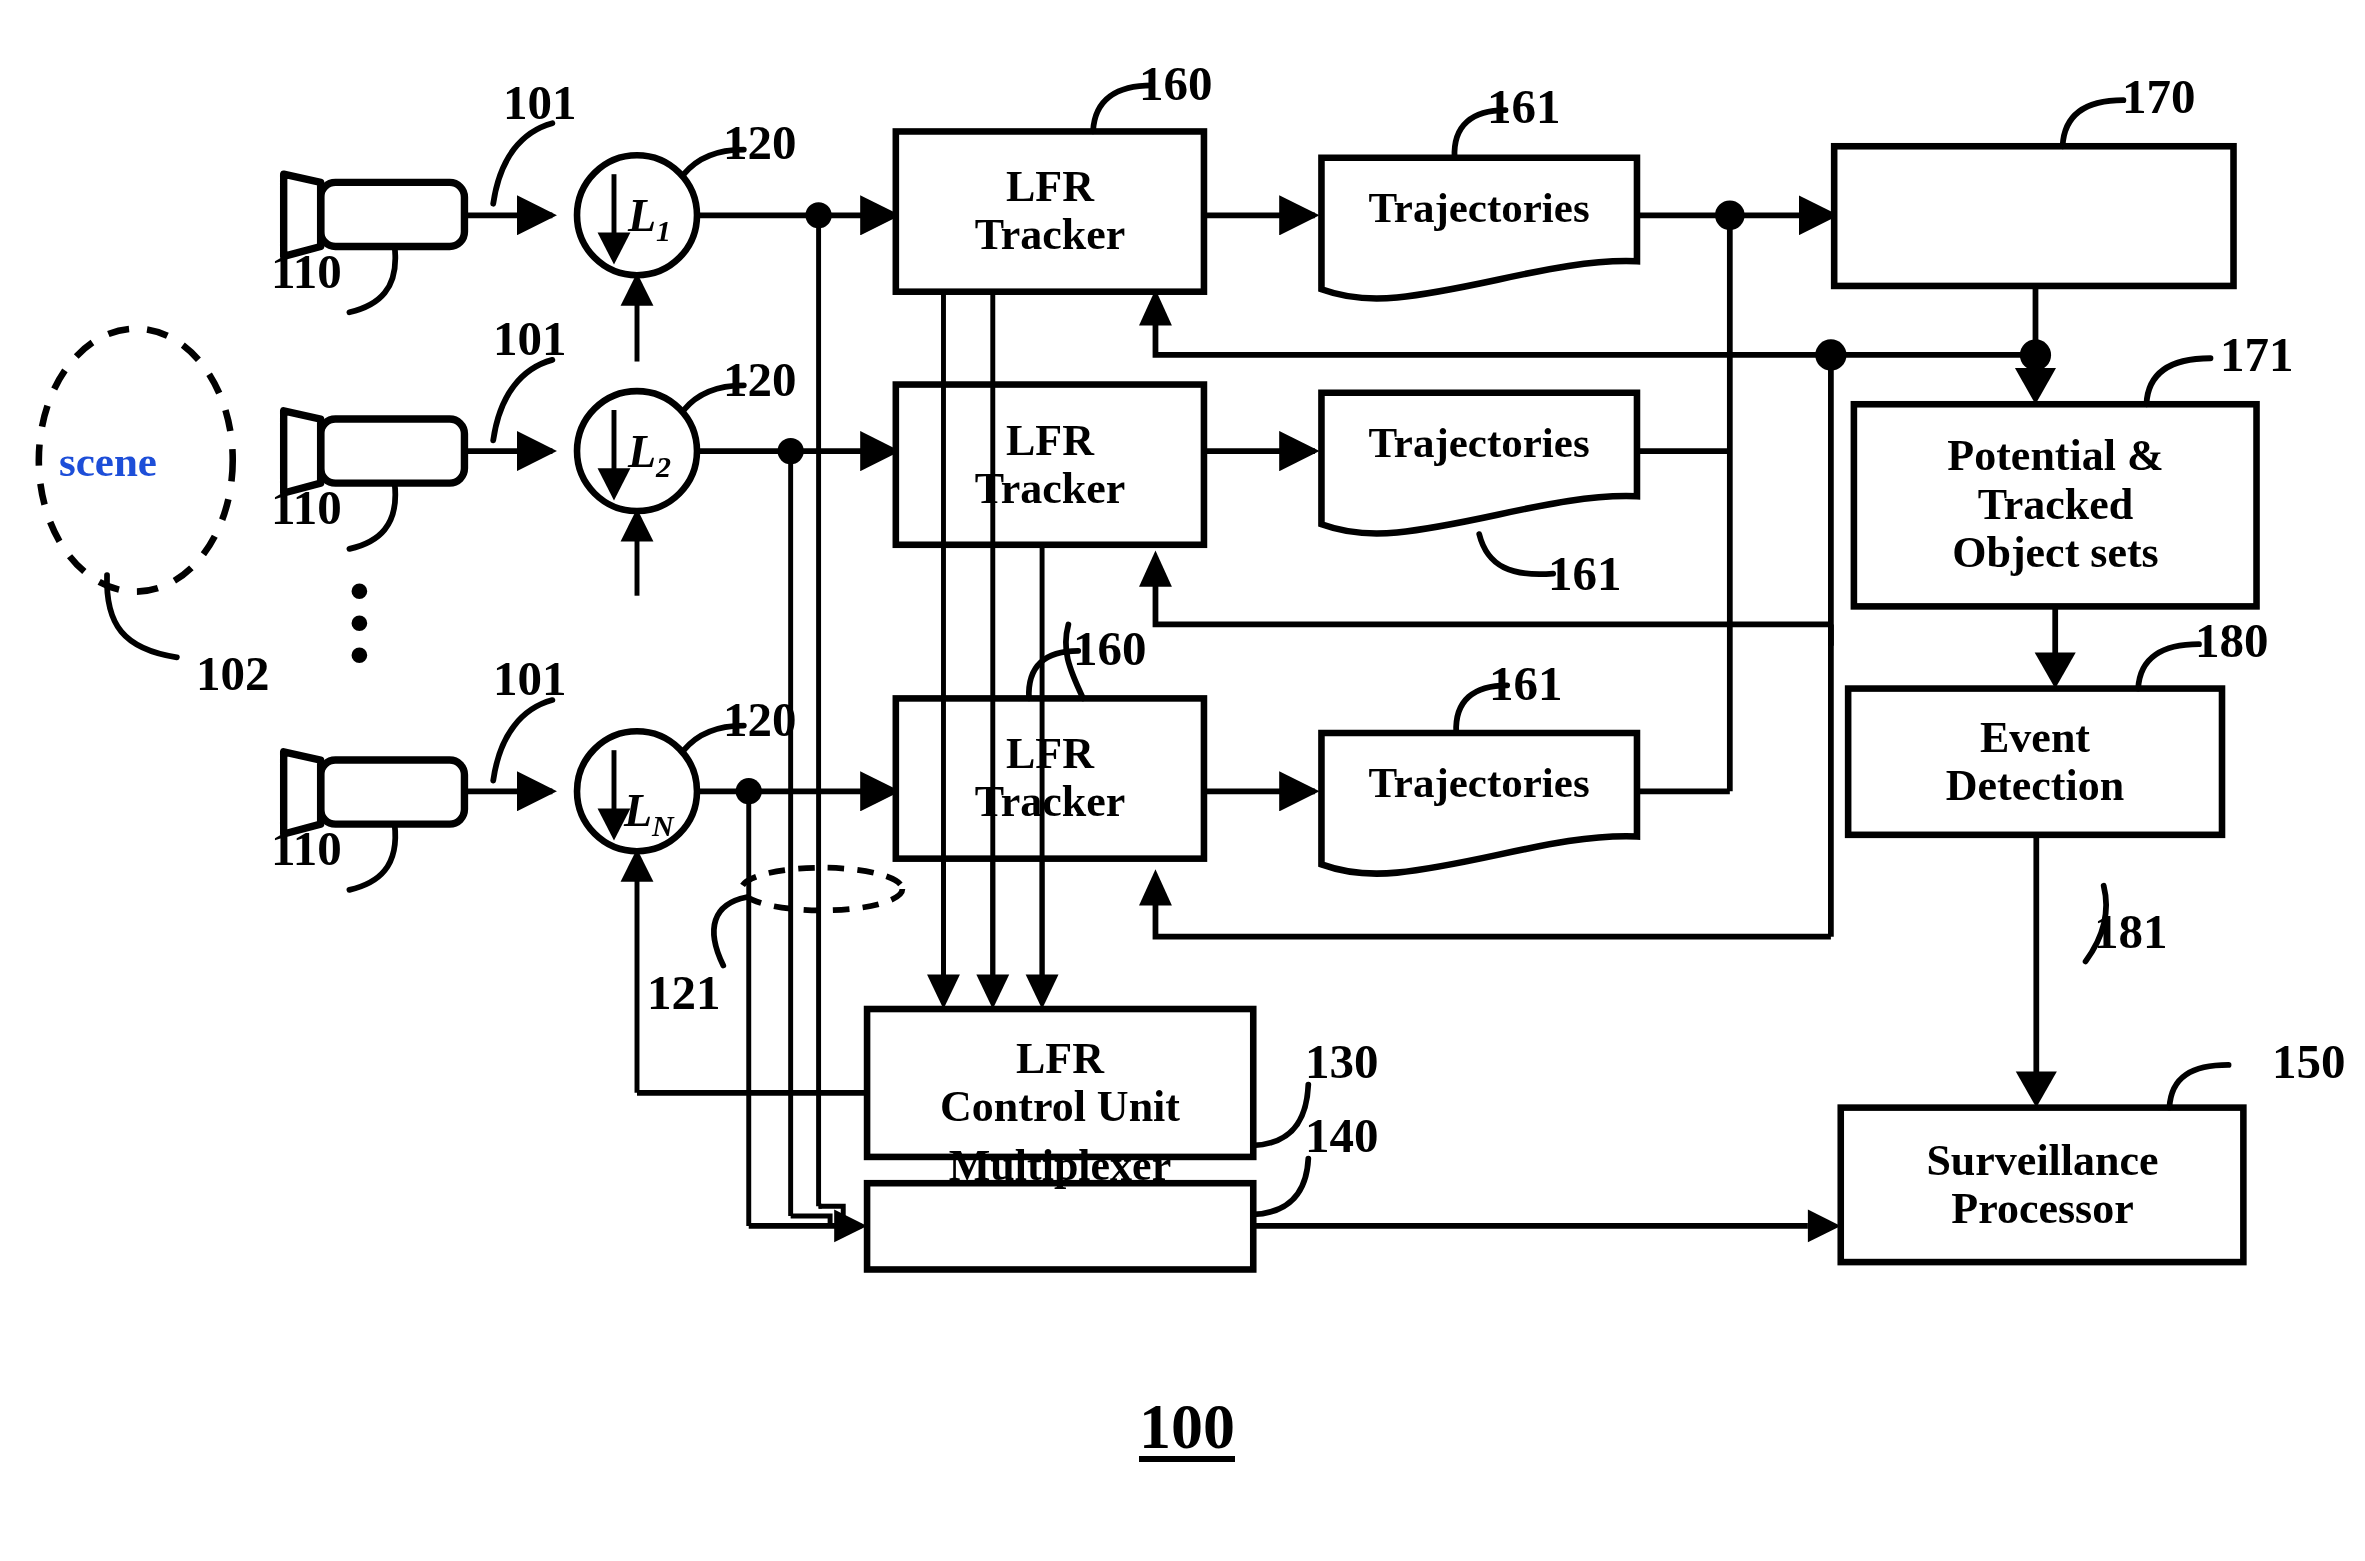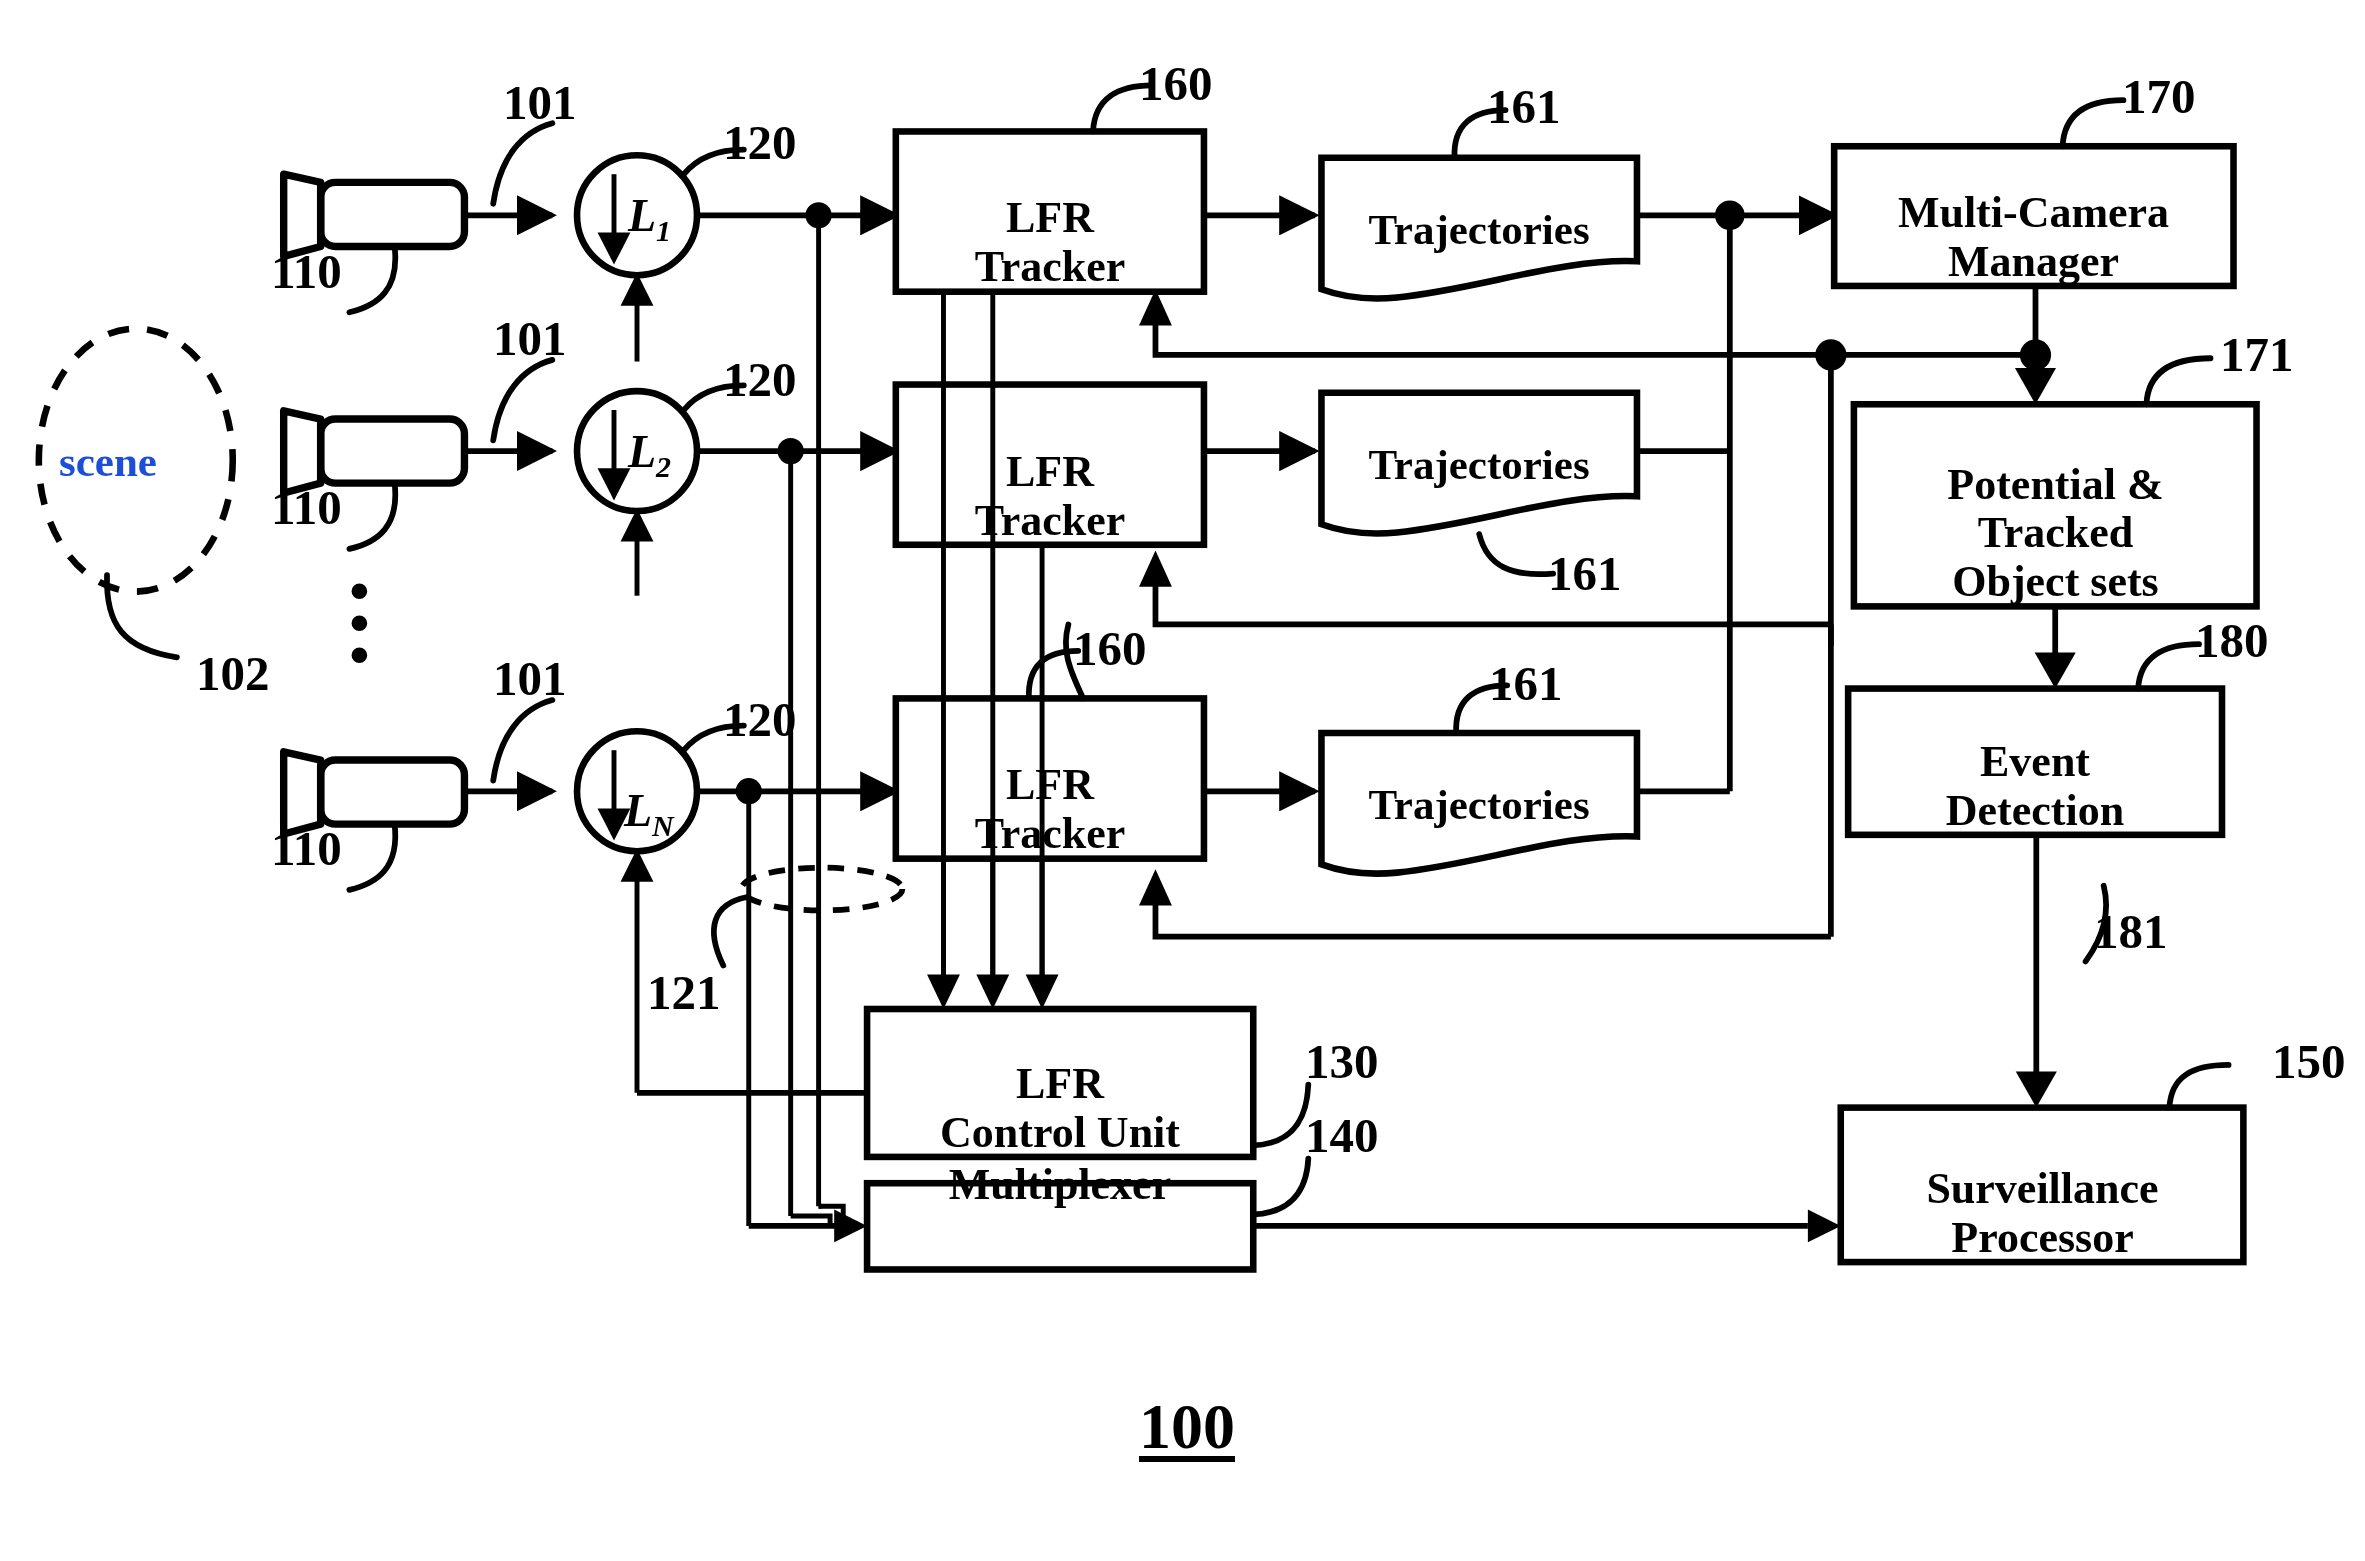--- a/index.html
+++ b/index.html
@@ -80,21 +80,21 @@
     color: #000000;
     font-weight: bold;
     font-size: 49px;
     line-height: 1;
     white-space: pre;
     font-family: "Liberation Serif", "DejaVu Serif", serif;
   }
   .boxlabel {
     position: absolute;
     display: flex;
-    align-items: flex-end;
+    align-items: center;
     justify-content: center;
     text-align: center;
     color: #000000;
     font-weight: bold;
     font-size: 44px;
     line-height: 1.1;
     font-family: "Liberation Serif", "DejaVu Serif", serif;
   }
   .scene-text {
     position: absolute;
@@ -388,26 +388,20 @@
     <div>
       <div>LFR</div>
       <div>Tracker</div>
     </div>
   </div>
 
   <div class="boxlabel" style="left:1321px; top:163px; width:316px; height:90px; font-size:43px;">Trajectories</div>
   <div class="boxlabel" style="left:1321px; top:398px; width:316px; height:90px; font-size:43px;">Trajectories</div>
   <div class="boxlabel" style="left:1321px; top:738px; width:316px; height:90px; font-size:43px;">Trajectories</div>
 
-  <div class="boxlabel" style="left:1834px; top:146px; width:399px; height:140px;">
-    <div>
-      <div>Multi-Camera</div>
-      <div>Manager</div>
-    </div>
-  </div>
 
   <div class="boxlabel" style="left:1854px; top:404px; width:403px; height:202px;">
     <div>
       <div>Potential &amp;</div>
       <div>Tracked</div>
       <div>Object sets</div>
     </div>
   </div>
 
   <div class="boxlabel" style="left:1848px; top:689px; width:374px; height:146px;">

